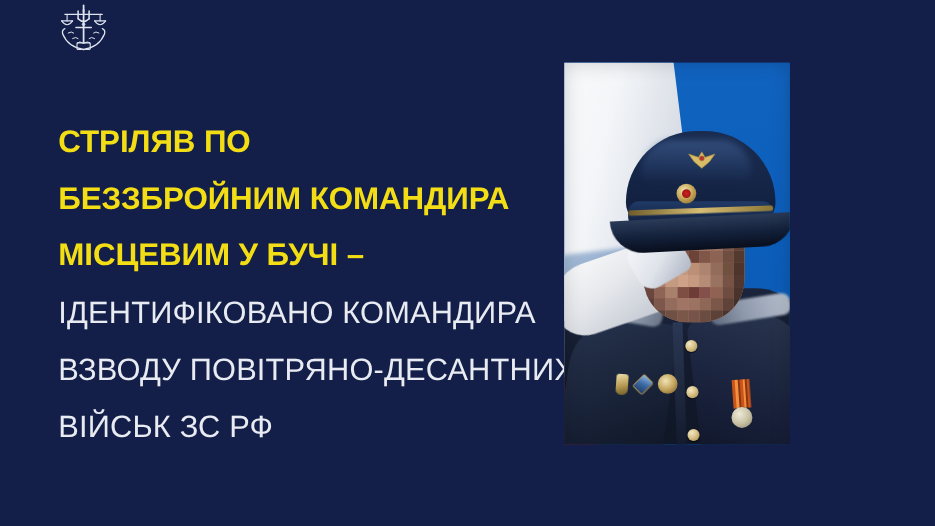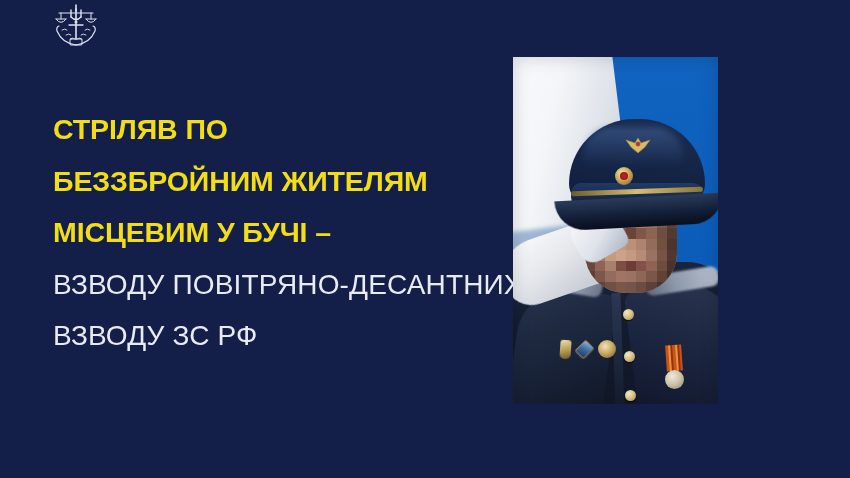--- a/index.html
+++ b/index.html
@@ -363,24 +363,25 @@
         <rect x="20" y="38" width="12" height="6" rx="1" stroke-width="1"></rect>
       </g>
       <g fill="#dfe4f0" opacity=".85">
         <circle cx="26" cy="21" r="1.6"></circle>
       </g>
     </svg>
   </div>
 
   <div class="headline">
     <span class="hl-line accent">СТРІЛЯВ ПО</span>
-    <span class="hl-line accent">БЕЗЗБРОЙНИМ ЖИТЕЛЯМ</span>
+    <span class="hl-line accent">БЕЗЗБРОЙНИМ КОМАНДИРА</span>
     <span class="hl-line accent">МІСЦЕВИМ У БУЧІ –</span>
+    <span class="hl-line plain">ІДЕНТИФІКОВАНО КОМАНДИРА</span>
     <span class="hl-line plain">ВЗВОДУ ПОВІТРЯНО-ДЕСАНТНИХ</span>
-    <span class="hl-line plain">ВЗВОДУ ЗС РФ</span>
+    <span class="hl-line plain">ВІЙСЬК ЗС РФ</span>
   </div>
 
   <div class="photo">
     <div class="photo-inner">
       <div class="sky"></div>
       <div class="flag-white"></div>
       <div class="flag-shade"></div>
       <div class="flag-red"></div>
 
       <div class="torso"></div>

